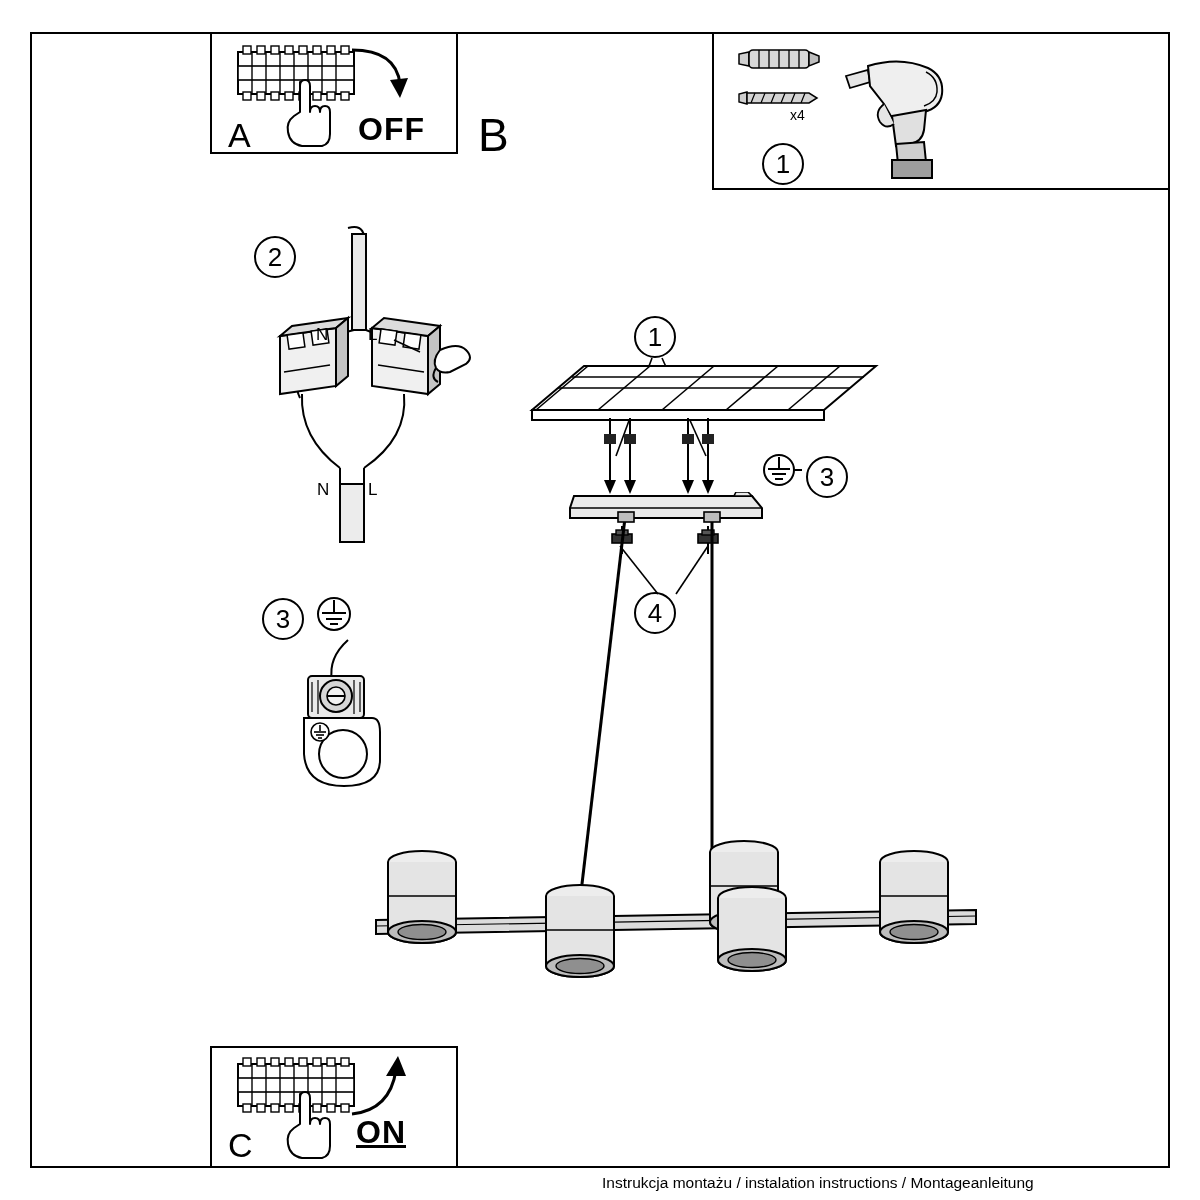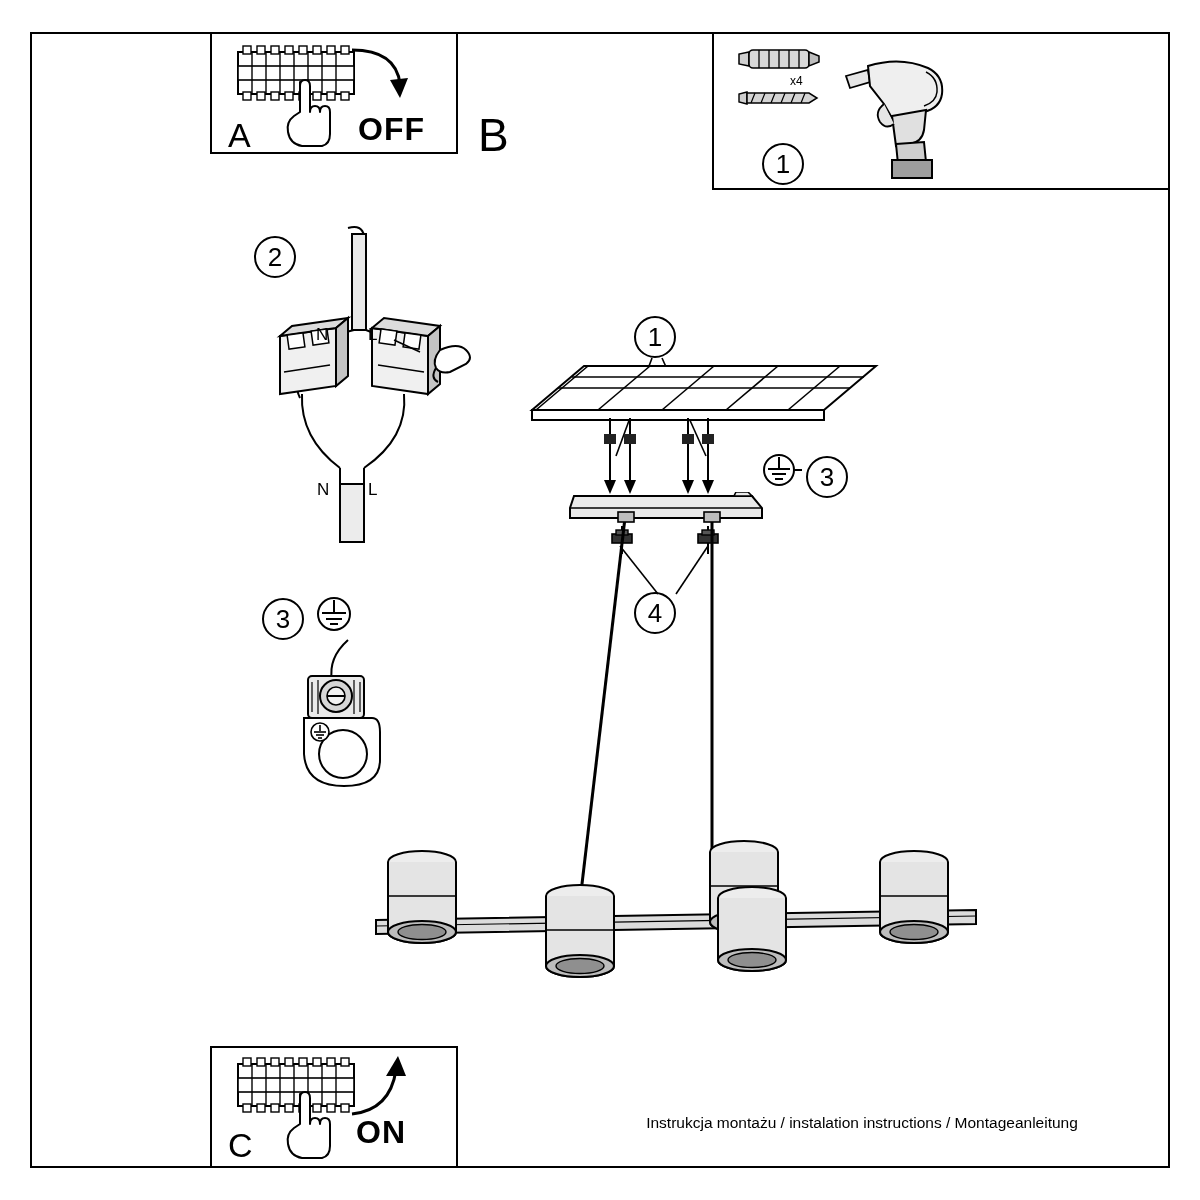--- a/index.html
+++ b/index.html
@@ -59,21 +59,22 @@
     border-radius: 50%;
     box-sizing: border-box;
     display: flex;
     align-items: center;
     justify-content: center;
     font-size: 26px;
     background: #fff;
   }
   .qty {
     position: absolute;
-    font-size: 12px;
+    font-size: 14px;
+    margin-top: 33px;
   }
   .nl {
     position: absolute;
     font-size: 17px;
   }
   .footer {
     position: absolute;
     font-size: 15.5px;
     line-height: 1.45;
     white-space: pre-line;
@@ -418,21 +419,21 @@
         <path d="M524 22 L524 92 A34 11 0 0 0 592 92 L592 22" fill="#e4e4e4" stroke="#000" stroke-width="2"></path>
         <ellipse cx="558" cy="92" rx="34" ry="11" fill="#bdbdbd" stroke="#000" stroke-width="2"></ellipse>
         <ellipse cx="558" cy="92" rx="24" ry="7.5" fill="#8f8f8f" stroke="#000" stroke-width="1.4"></ellipse>
         <line x1="524" y1="56" x2="592" y2="56" stroke="#000" stroke-width="1.4"></line>
       </g>
     </svg>
   </div>
 
   <div class="box" style="left:210px; top:1046px; width:248px; height:122px;"></div>
   <div class="label-letter" style="left:228px; top:1128px;">C</div>
-  <div class="word" style="left:356px; top:1114px;">ON</div>
+  <div class="word" style="left:356px; top:1114px;text-decoration:underline;">ON</div>
 
   <div class="abs" style="left:236px; top:1056px;">
     <svg width="120" height="70" viewBox="0 0 120 70">
       <rect x="2" y="8" width="116" height="42" fill="#fff" stroke="#000" stroke-width="2"></rect>
       <rect x="2" y="22" width="116" height="14" fill="#fff" stroke="#000" stroke-width="1.6"></rect>
       <g stroke="#000" stroke-width="1.4">
         <line x1="16" y1="8" x2="16" y2="50"></line>
         <line x1="30" y1="8" x2="30" y2="50"></line>
         <line x1="44" y1="8" x2="44" y2="50"></line>
         <line x1="58" y1="8" x2="58" y2="50"></line>
@@ -467,15 +468,15 @@
     </svg>
   </div>
 
   <div class="abs" style="left:344px; top:1054px;">
     <svg width="68" height="66" viewBox="0 0 68 66">
       <path d="M8 60 Q46 56 52 16" fill="none" stroke="#000" stroke-width="3"></path>
       <path d="M42 22 L54 2 L62 22 Z" fill="#000"></path>
     </svg>
   </div>
 
-  <div class="footer" style="left:602px; top:1112px; width:520px;text-align:center;">Instrukcja montażu / instalation instructions / Montageanleitung</div>
+  <div class="footer" style="left:602px; top:1172px; width:520px;">Instrukcja montażu / instalation instructions / Montageanleitung</div>
 
 </div>
 
 </body></html>

